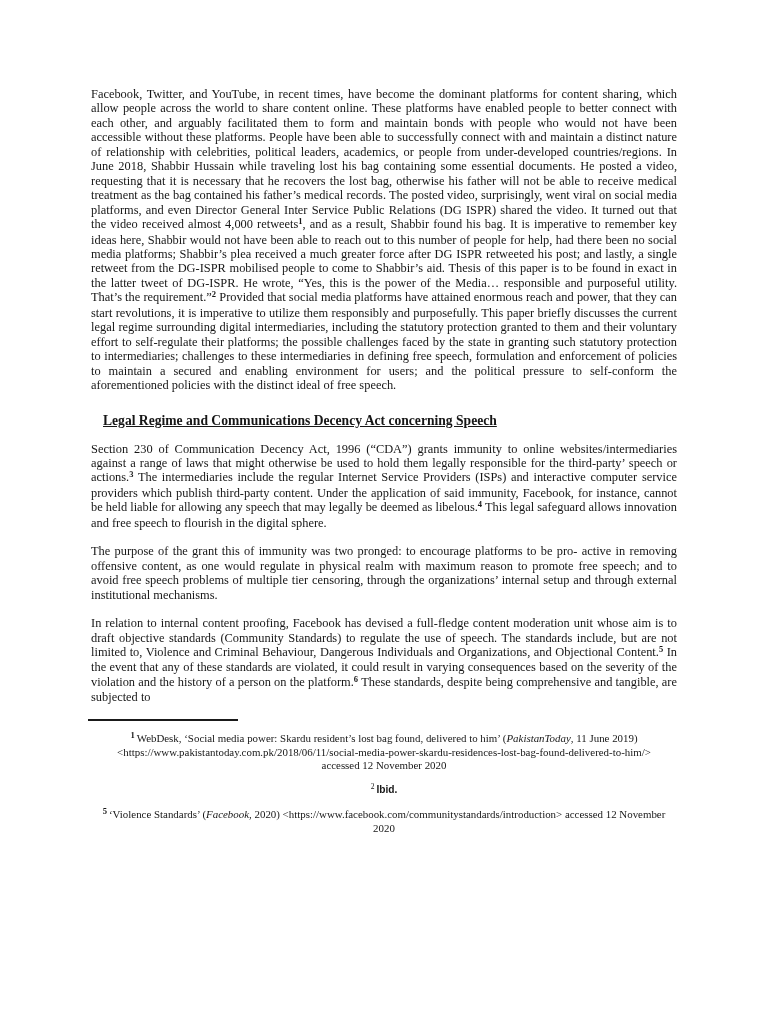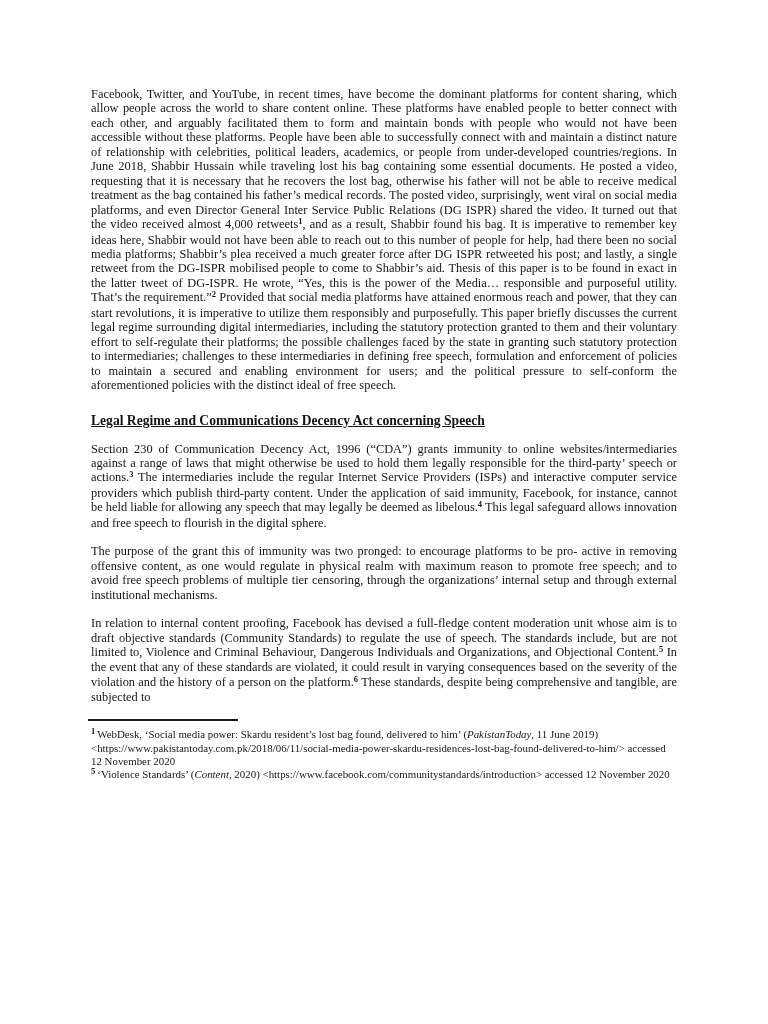--- a/index.html
+++ b/index.html
@@ -11,32 +11,32 @@
   .page{
     box-sizing:border-box;width:768px;height:1024px;
     padding:87px 91px 0 91px;overflow:hidden;background:#ffffff;
   }
   .para{
     font-size:12.4px;line-height:14.45px;text-align:justify;
     margin:0 0 14px 0;
   }
   .heading{
     font-size:13.6px;line-height:17px;font-weight:bold;
-    text-decoration:underline;margin:19px 0 13px 0;
+    text-decoration:underline;margin:19px 0 13px 12px;
   }
   .ref{
     font-weight:bold;font-size:8.5px;position:relative;top:-4px;
     letter-spacing:0;
   }
   .footnote-sep{
     border:0;border-top:2px solid #1a1a1a;width:150px;
     margin:13px 0 7px -3px;
   }
   .footnotes{font-size:10.9px;line-height:13px;text-align:left;}
-  .footnote{margin:0;}
+  .footnote{margin:11px;text-align:center;}
   .fn-marker{
     font-size:7.6px;position:relative;top:-3.5px;padding-right:2px;
   }
   .fn-marker.bold{font-weight:bold;font-size:8.6px;}
   .fn-sans{
     font-family:"Liberation Sans", sans-serif;font-weight:bold;
     font-size:10.2px;
   }
 </style>
 </head>
@@ -46,15 +46,16 @@
   <div>
       <div class="para"><span>Facebook, Twitter, and YouTube, in recent times, have become the dominant platforms for content sharing, which allow people across the world to share content online. These platforms have enabled people to better connect with each other, and arguably facilitated them to form and maintain bonds with people who would not have been accessible without these platforms. People have been able to successfully connect with and maintain a distinct nature of relationship with celebrities, political leaders, academics, or people from under-developed countries/regions. In June 2018, Shabbir Hussain while traveling lost his bag containing some essential documents. He posted a video, requesting that it is necessary that he recovers the lost bag, otherwise his father will not be able to receive medical treatment as the bag contained his father’s medical records. The posted video, surprisingly, went viral on social media platforms, and even Director General Inter Service Public Relations (DG ISPR) shared the video. It turned out that the video received almost 4,000 retweets</span><span class="ref">1</span><span>, and as a result, Shabbir found his bag. It is imperative to remember key ideas here, Shabbir would not have been able to reach out to this number of people for help, had there been no social media platforms; Shabbir’s plea received a much greater force after DG ISPR retweeted his post; and lastly, a single retweet from the DG-ISPR mobilised people to come to Shabbir’s aid. Thesis of this paper is to be found in exact in the latter tweet of DG-ISPR. He wrote, “Yes, this is the power of the Media… responsible and purposeful utility. That’s the requirement.”</span><span class="ref">2</span><span> Provided that social media platforms have attained enormous reach and power, that they can start revolutions, it is imperative to utilize them responsibly and purposefully. This paper briefly discusses the current legal regime surrounding digital intermediaries, including the statutory protection granted to them and their voluntary effort to self-regulate their platforms; the possible challenges faced by the state in granting such statutory protection to intermediaries; challenges to these intermediaries in defining free speech, formulation and enforcement of policies to maintain a secured and enabling environment for users; and the political pressure to self-conform the aforementioned policies with the distinct ideal of free speech.</span></div>
       <div class="heading">Legal Regime and Communications Decency Act concerning Speech</div>
       <div class="para"><span>Section 230 of Communication Decency Act, 1996 (“CDA”) grants immunity to online websites/intermediaries against a range of laws that might otherwise be used to hold them legally responsible for the third-party’ speech or actions.</span><span class="ref">3</span><span> The intermediaries include the regular Internet Service Providers (ISPs) and interactive computer service providers which publish third-party content. Under the application of said immunity, Facebook, for instance, cannot be held liable for allowing any speech that may legally be deemed as libelous.</span><span class="ref">4</span><span> This legal safeguard allows innovation and free speech to flourish in the digital sphere.</span></div>
       <div class="para"><span>The purpose of the grant this of immunity was two pronged: to encourage platforms to be pro- active in removing offensive content, as one would regulate in physical realm with maximum reason to promote free speech;  and to avoid free speech problems of multiple tier censoring, through the organizations’ internal setup and through external institutional mechanisms.</span></div>
       <div class="para"><span>In relation to internal content proofing, Facebook has devised a full-fledge content moderation unit whose aim is to draft objective standards (Community Standards) to regulate the use of speech. The standards include, but are not limited to, Violence and Criminal Behaviour, Dangerous Individuals and Organizations, and Objectional Content.</span><span class="ref">5</span><span> In the event that any of these standards are violated, it could result in varying consequences based on the severity of the violation and the history of a person on the platform.</span><span class="ref">6</span><span> These standards, despite being comprehensive and tangible, are subjected to</span></div>
     </div>
   <hr class="footnote-sep">
   <div class="footnotes">
       <div class="footnote"><span class="fn-marker bold">1</span><span>WebDesk, ‘Social media power: Skardu resident’s lost bag found, delivered to him’ (</span><i>PakistanToday</i><span>, 11 June 2019) &lt;https://www.pakistantoday.com.pk/2018/06/11/social-media-power-skardu-residences-lost-bag-found-delivered-to-him/&gt; accessed 12 November 2020</span></div>
-      <div class="footnote"><span class="fn-marker bold">5</span><span>‘Violence Standards’ (</span><i>Content</i><span>, 2020) &lt;https://www.facebook.com/communitystandards/introduction&gt; accessed 12 November 2020</span></div>
+      <div class="footnote"><span class="fn-marker">2</span><span class="fn-sans">Ibid.</span></div>
+      <div class="footnote"><span class="fn-marker bold">5</span><span>‘Violence Standards’ (</span><i>Facebook</i><span>, 2020) &lt;https://www.facebook.com/communitystandards/introduction&gt; accessed 12 November 2020</span></div>
     </div>
 </div>
 
 </body></html>

